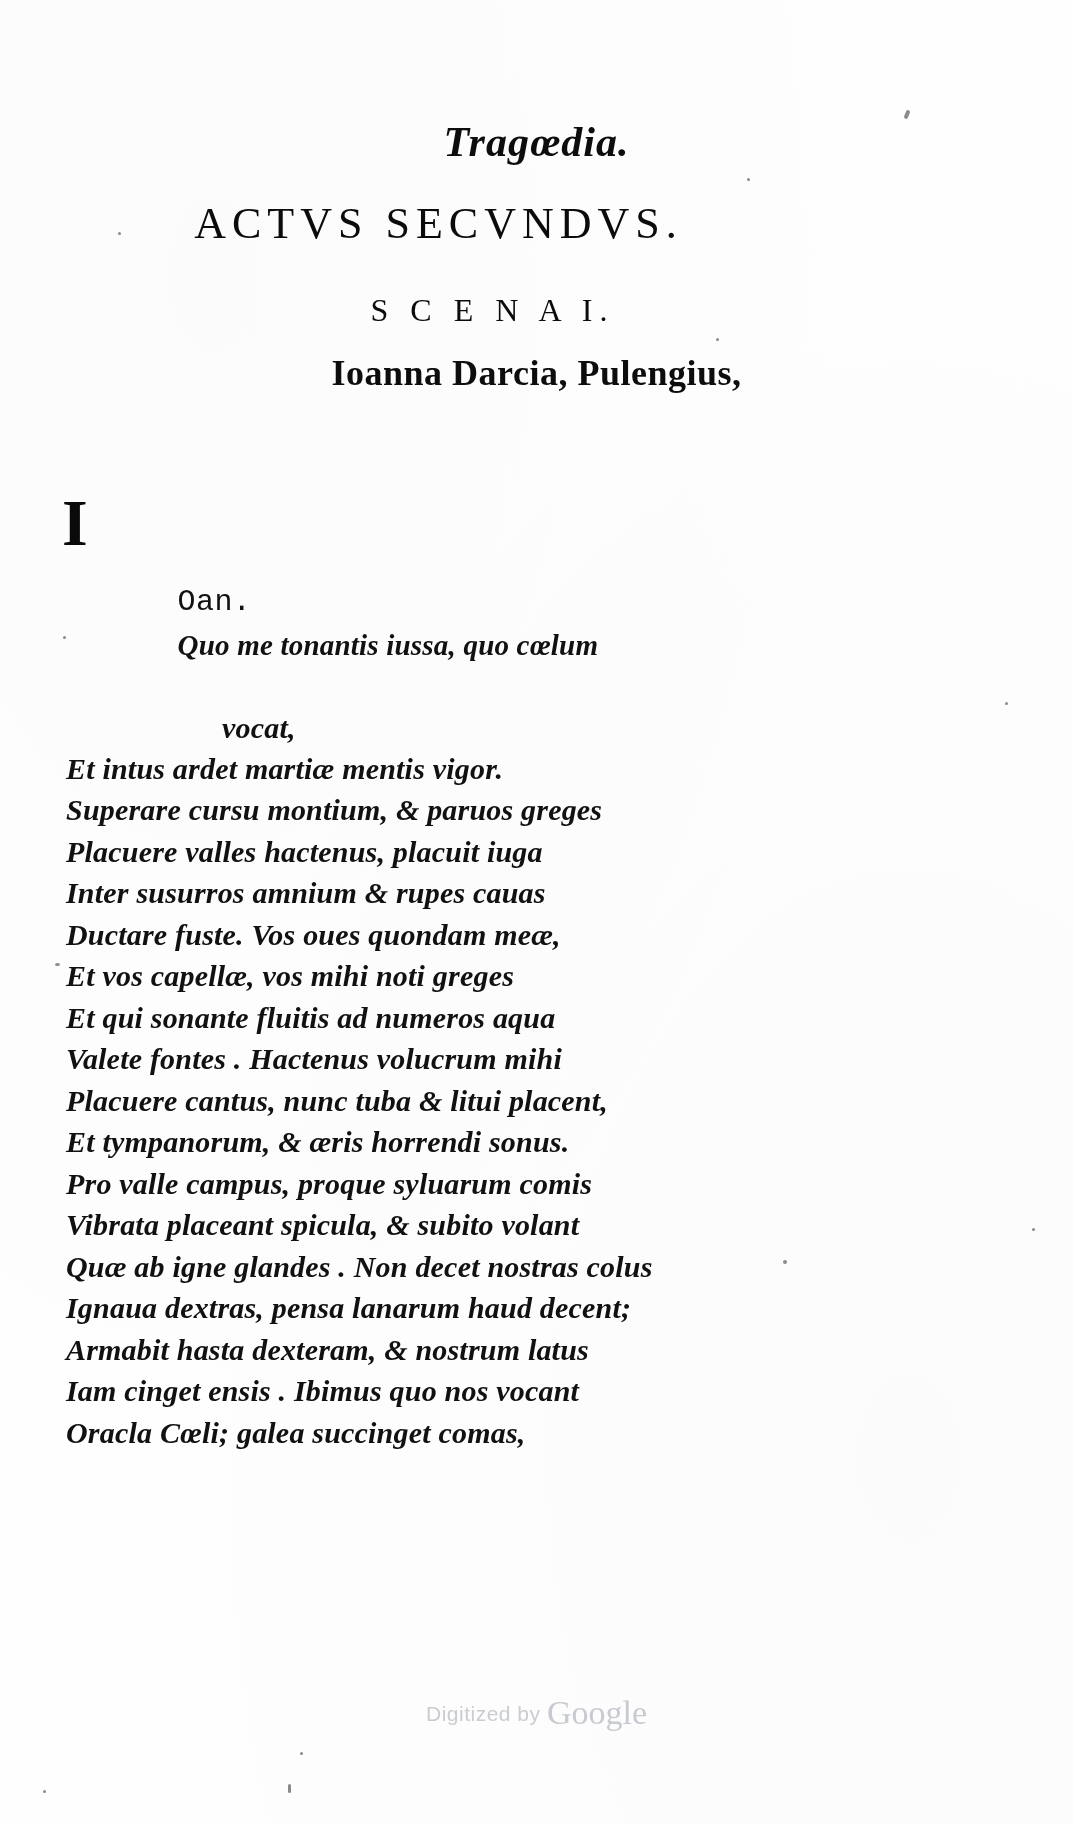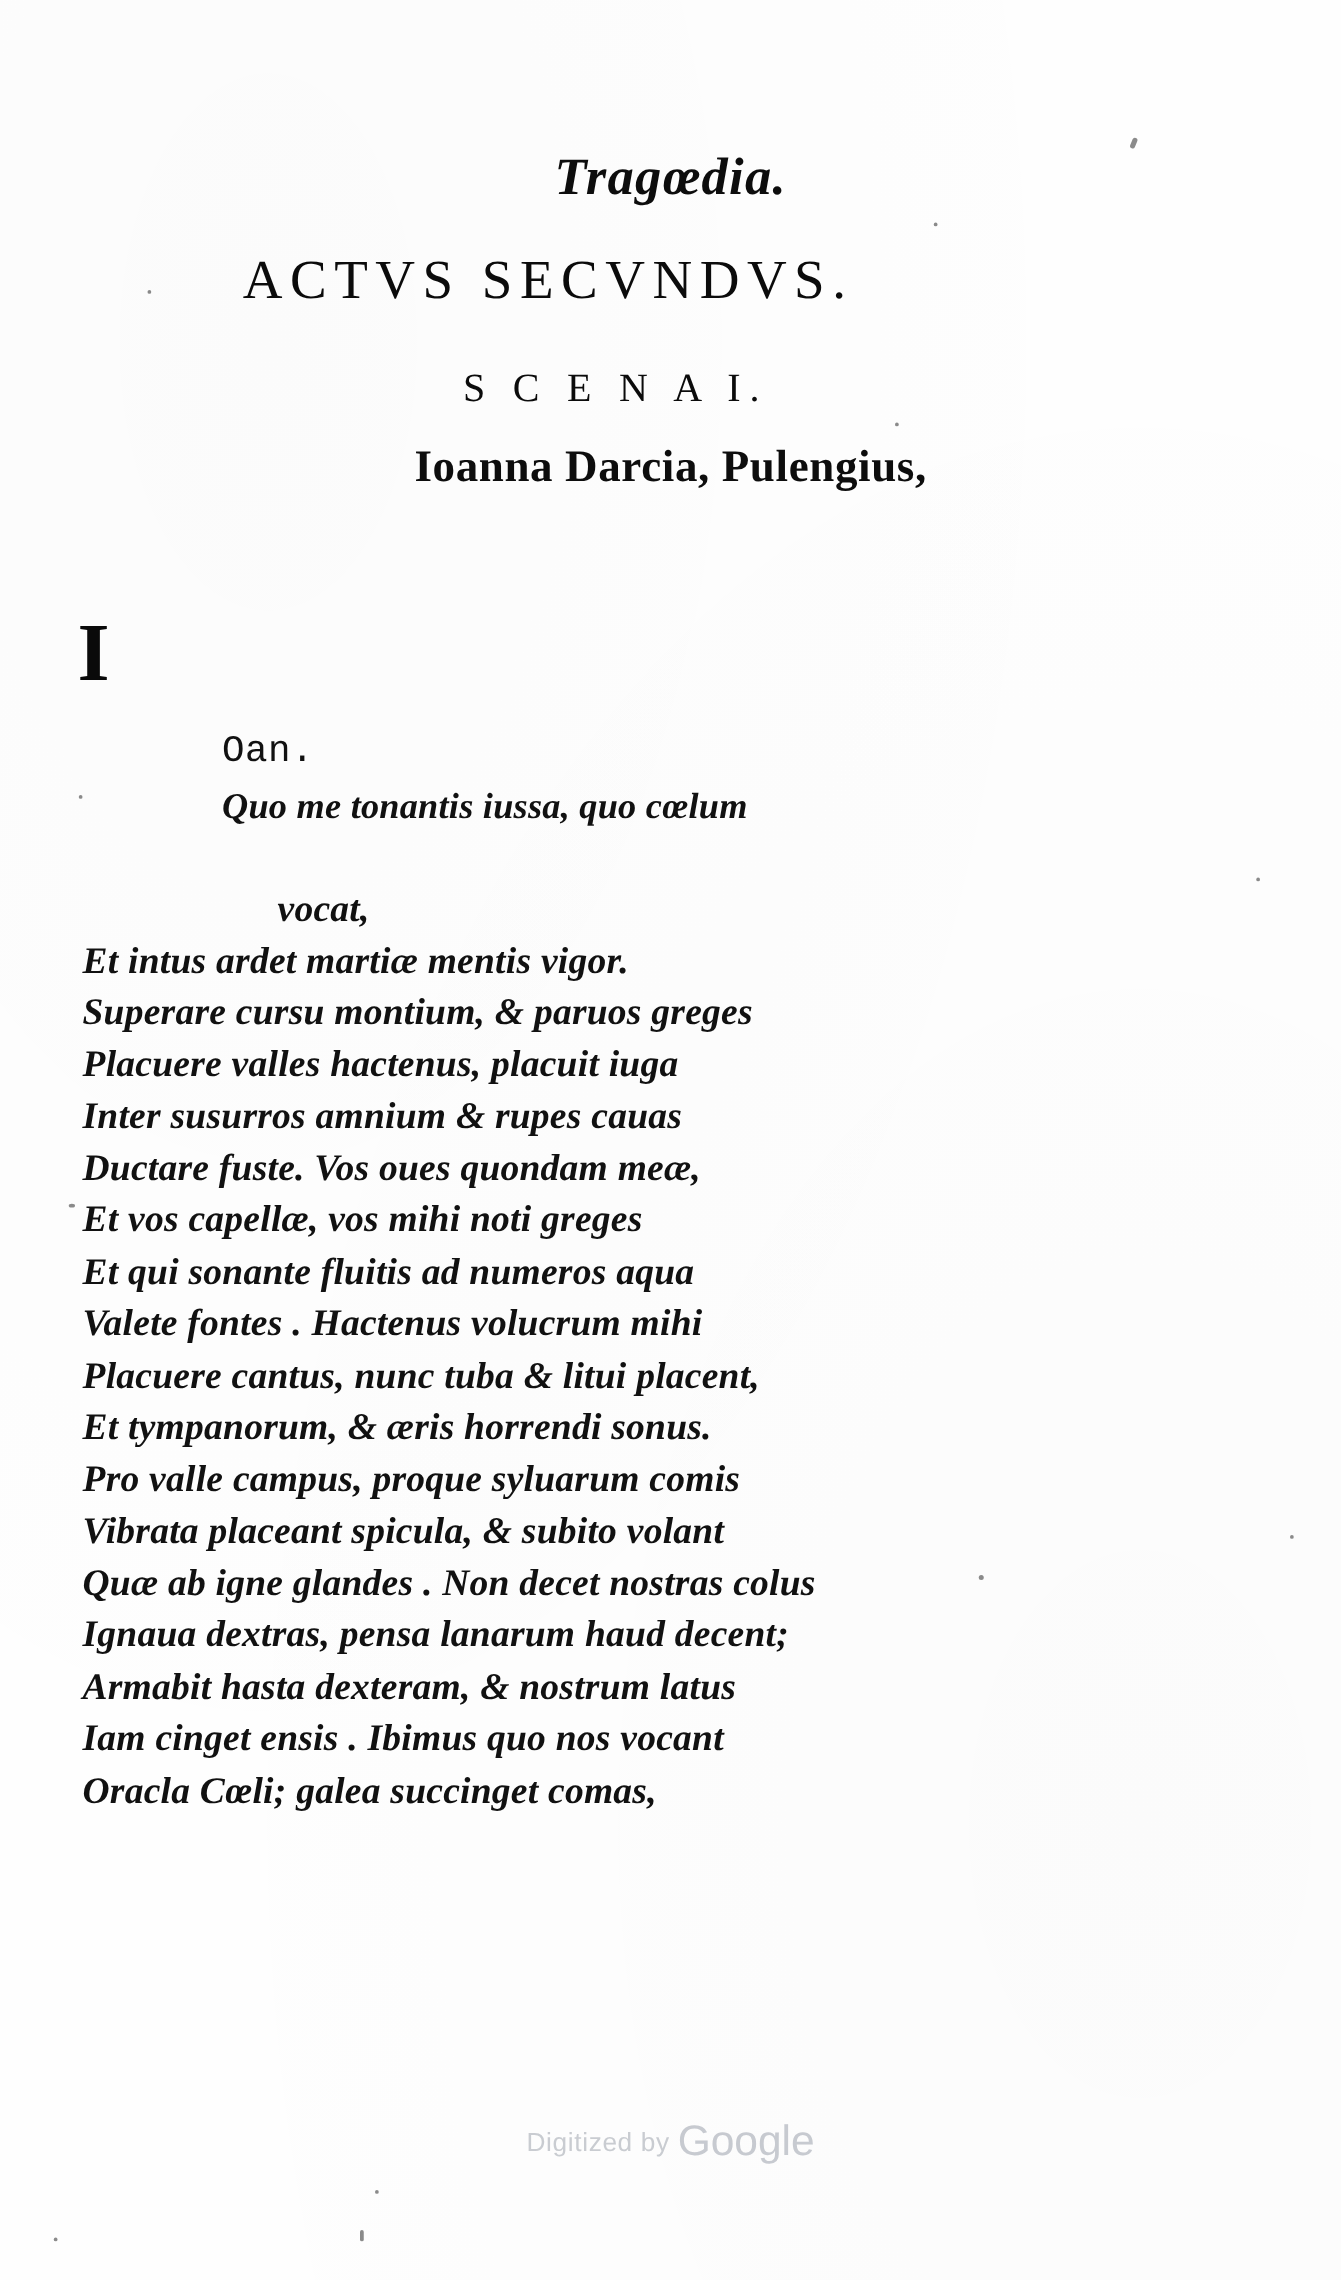--- a/index.html
+++ b/index.html
@@ -168,21 +168,21 @@
     left: 0;
     width: 1073px;
     text-align: center;
     color: #c9ccd1;
     font-family: "Liberation Sans", sans-serif;
     font-size: 21px;
     letter-spacing: 0.5px;
     user-select: none;
   }
   .watermark .gword {
-    font-family: Liberation Sans, sans-serif;
+    font-family: Liberation Serif, serif;
     font-size: 34px;
     letter-spacing: 0px;
     vertical-align: -3px;
     color: #c7cad0;
   }
 
   
   .speck {
     position: absolute;
     background: #2b2b2b;

